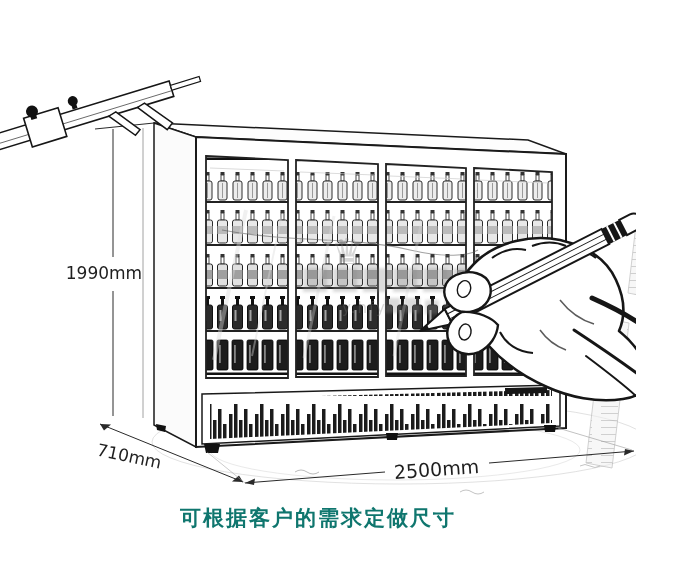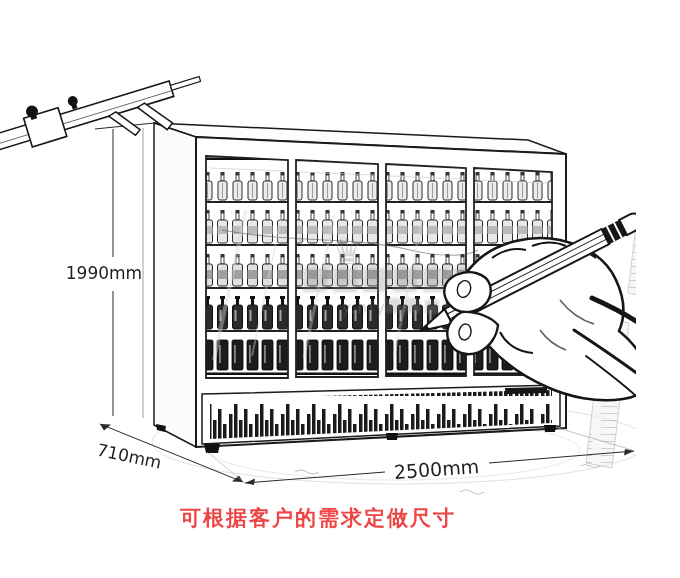--- a/index.html
+++ b/index.html
@@ -5,21 +5,21 @@
   html,body{margin:0;padding:0;background:#fff;}
   .stage{position:relative;width:636px;height:578px;background:#fff;overflow:hidden;
          font-family:"DejaVu Sans",sans-serif;}
   svg{position:absolute;left:0;top:0;}
   svg text{font-family:"DejaVu Sans",sans-serif;fill:#1f1f1f;}
   .dim-label{font-size:17px;}
   .dim-label-lg{font-size:19px;}
   .wm-text{font-size:15px;letter-spacing:2px;fill:#7d7d7d;}
   .wm-crown{font-size:36px;fill:#7d7d7d;}
   .note{position:absolute;top:504px;left:50%;transform:translateX(-50%);
-        color:#ef4444;font-size:21px;font-weight:bold;letter-spacing:2px;white-space:nowrap;}
+        color:#0f766e;font-size:21px;font-weight:bold;letter-spacing:2px;white-space:nowrap;}
 </style>
 </head>
 <body>
 
 <div class="stage">
 <svg width="680" height="578" viewBox="0 0 680 578">
   <defs>
     <pattern id="pRow" patternUnits="userSpaceOnUse" x="200" y="160" width="15" height="215">
 
       <rect x="5.5" y="12" width="4" height="3" fill="#333"></rect>

